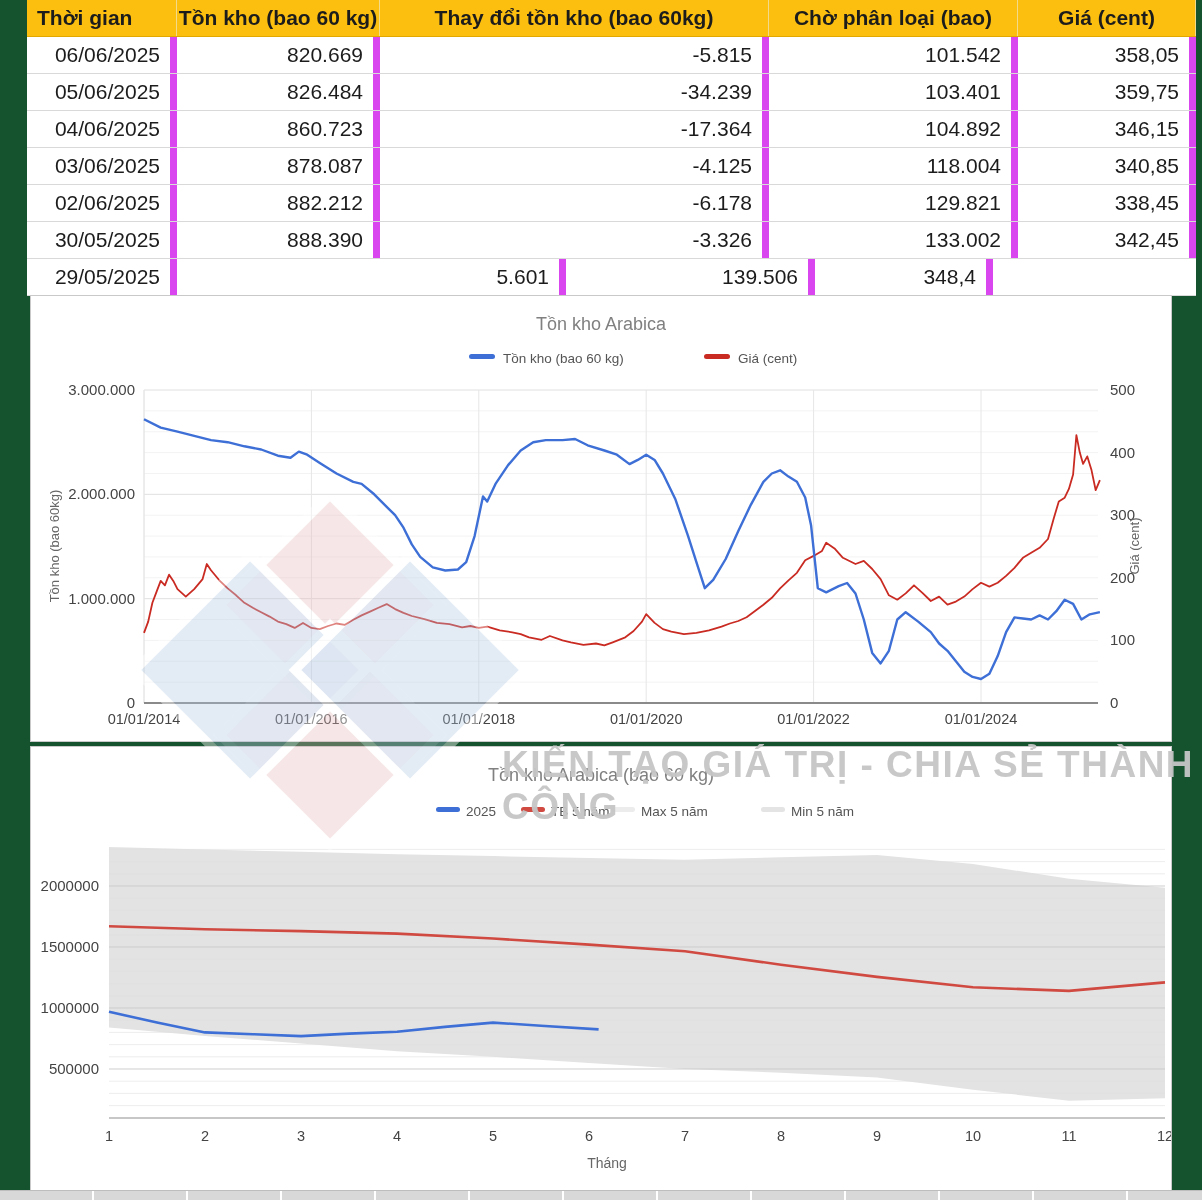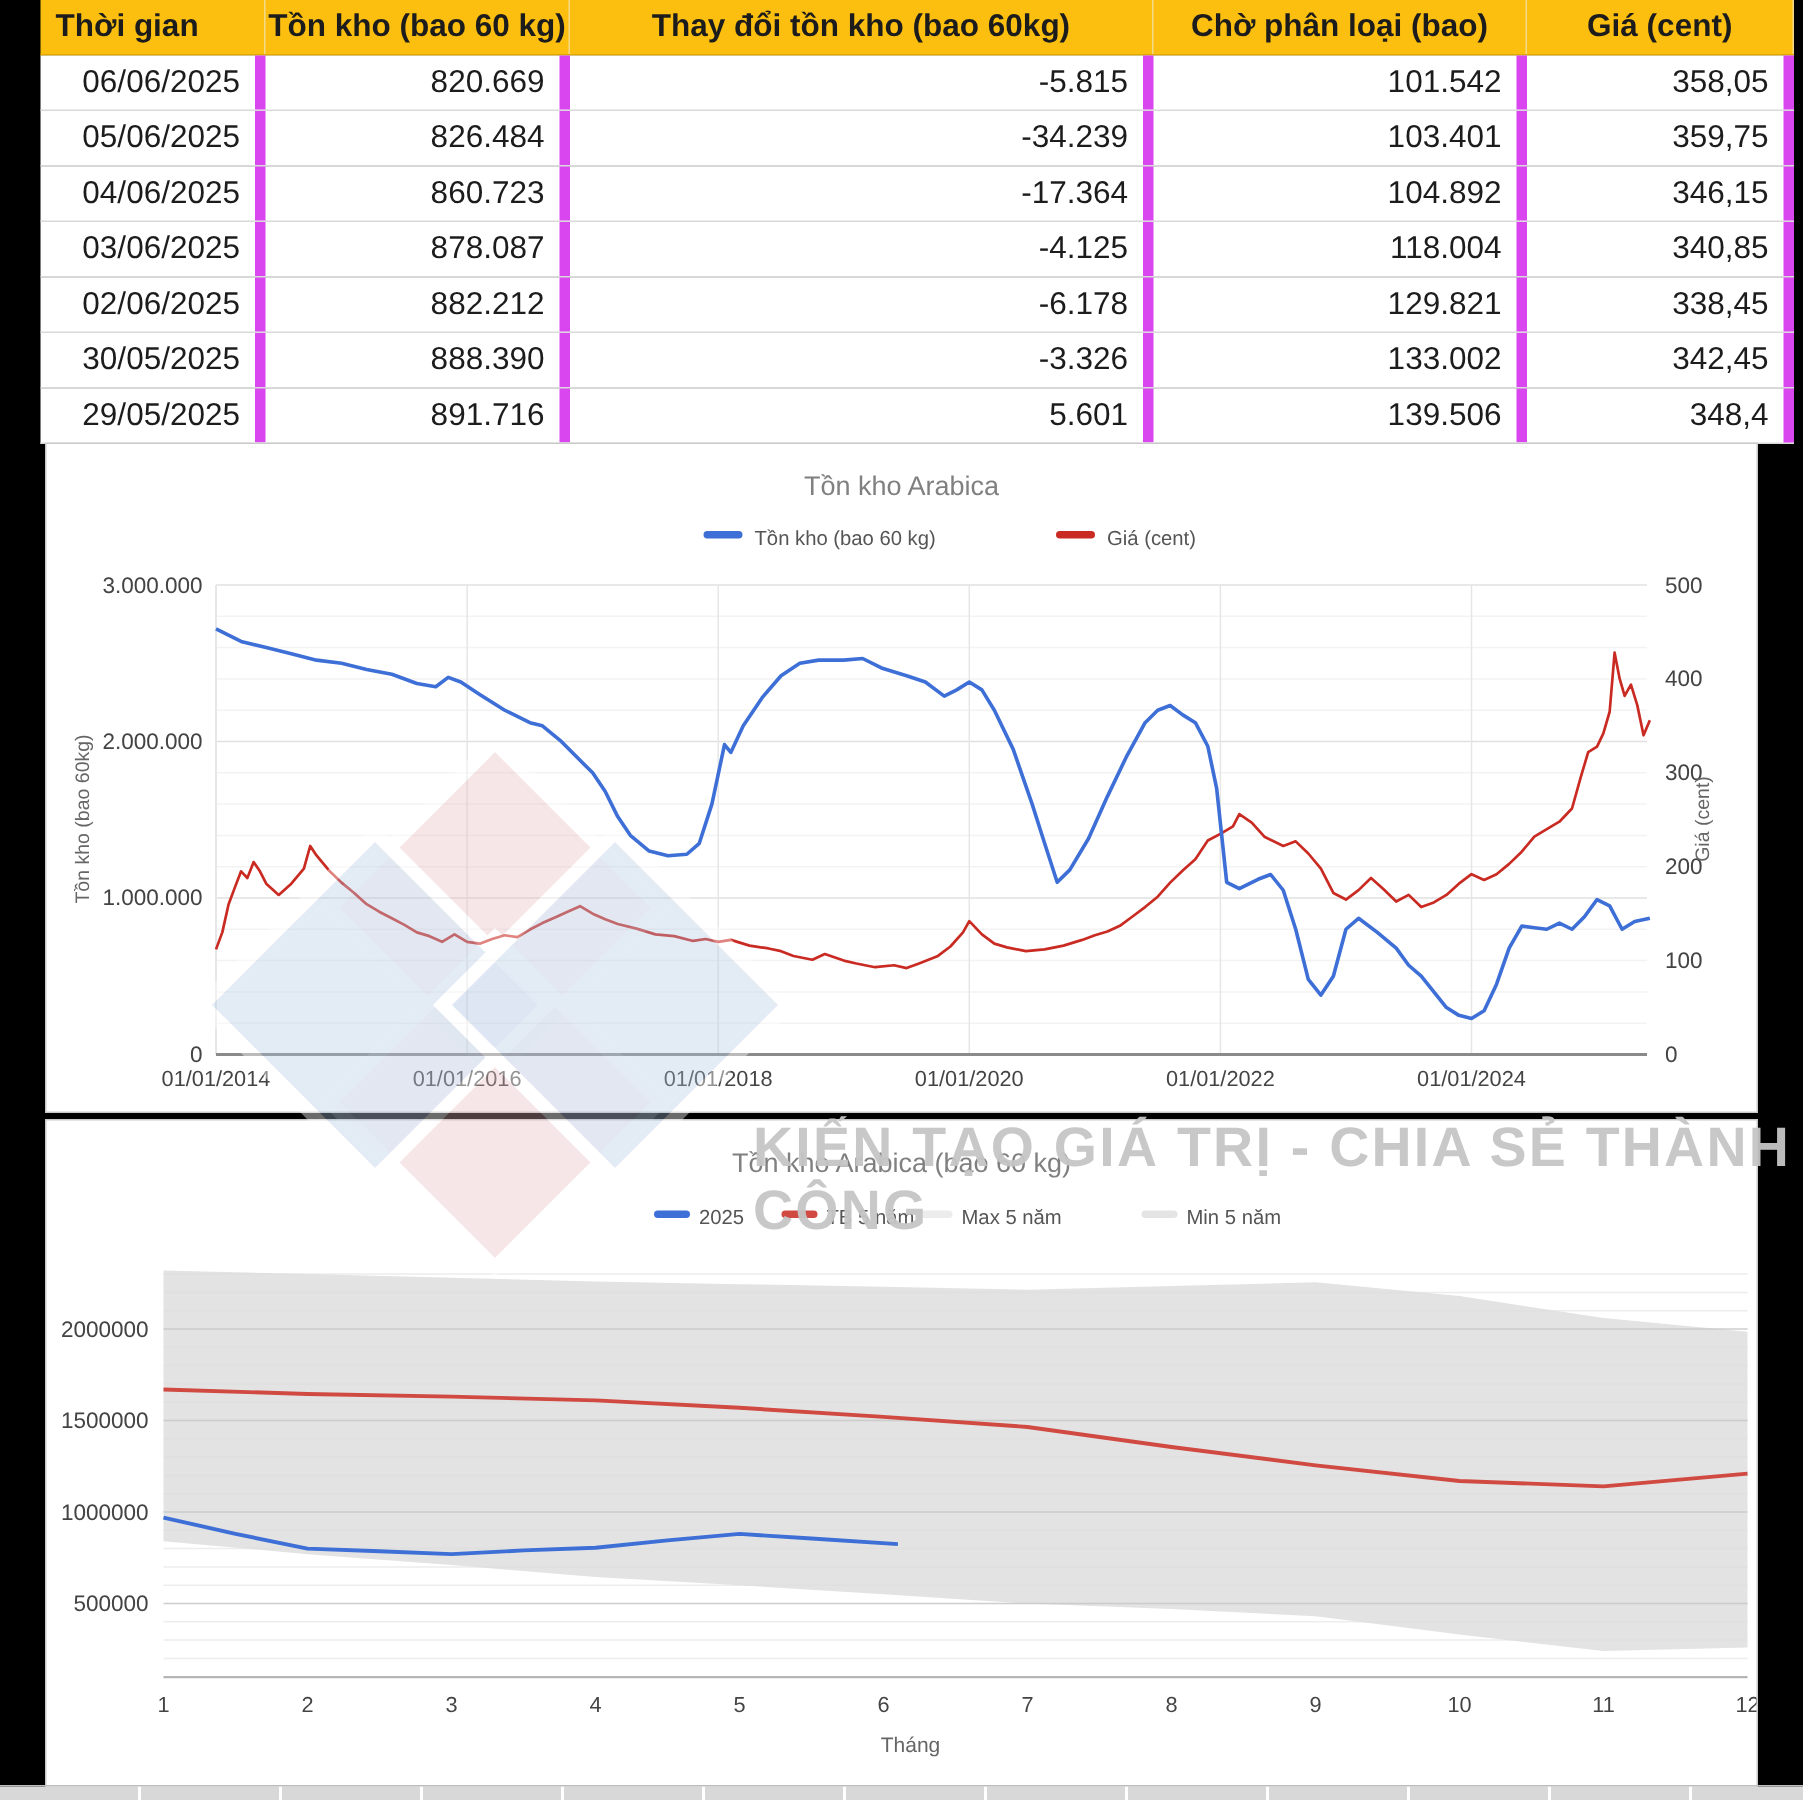--- a/index.html
+++ b/index.html
@@ -1,16 +1,16 @@
 <!DOCTYPE html>
 <html><head>
 <meta charset="utf-8">
 <style>
   html,body{margin:0;padding:0;background:#fff;}
-  #page{position:relative;width:1202px;height:1200px;background:#000000;overflow:hidden;
+  #page{position:relative;width:1202px;height:1200px;background:#14532d;overflow:hidden;
         font-family:"Liberation Sans",sans-serif;}
 
   
   #stock-table{position:absolute;left:27px;top:0;width:1169px;}
   .tr{display:flex;height:37px;box-sizing:border-box;border-bottom:1px solid #d9d9d9;background:#fff;}
   .tr.head{background:#fcbf10;border-bottom:1px solid #e2a800;}
   .th,.td{box-sizing:border-box;display:flex;align-items:center;font-size:21px;color:#1c1c1c;
           border-right:7px solid #d946ef;overflow:hidden;white-space:nowrap;}
   .th{font-weight:bold;justify-content:center;border-right:1px solid #f3d98a;}
   .th.c0{justify-content:flex-start;padding-left:10px;}
@@ -87,21 +87,20 @@
         </div>
         <div class="tr">
           <div class="td c0">30/05/2025</div>
           <div class="td c1">888.390</div>
           <div class="td c2">-3.326</div>
           <div class="td c3">133.002</div>
           <div class="td c4">342,45</div>
         </div>
         <div class="tr">
           <div class="td c0">29/05/2025</div>
-          <div class="td c1">891.716</div>
           <div class="td c2">5.601</div>
           <div class="td c3">139.506</div>
           <div class="td c4">348,4</div>
         </div>
       </div>
   </div>
 
   <div class="chart-box" id="chart1-box">
     <svg id="chart1" width="1140" height="445" viewBox="0 0 1140 445">
         <line x1="113" y1="386.134" x2="1067" y2="386.134" stroke="#f3f3f3" stroke-width="1"></line>

